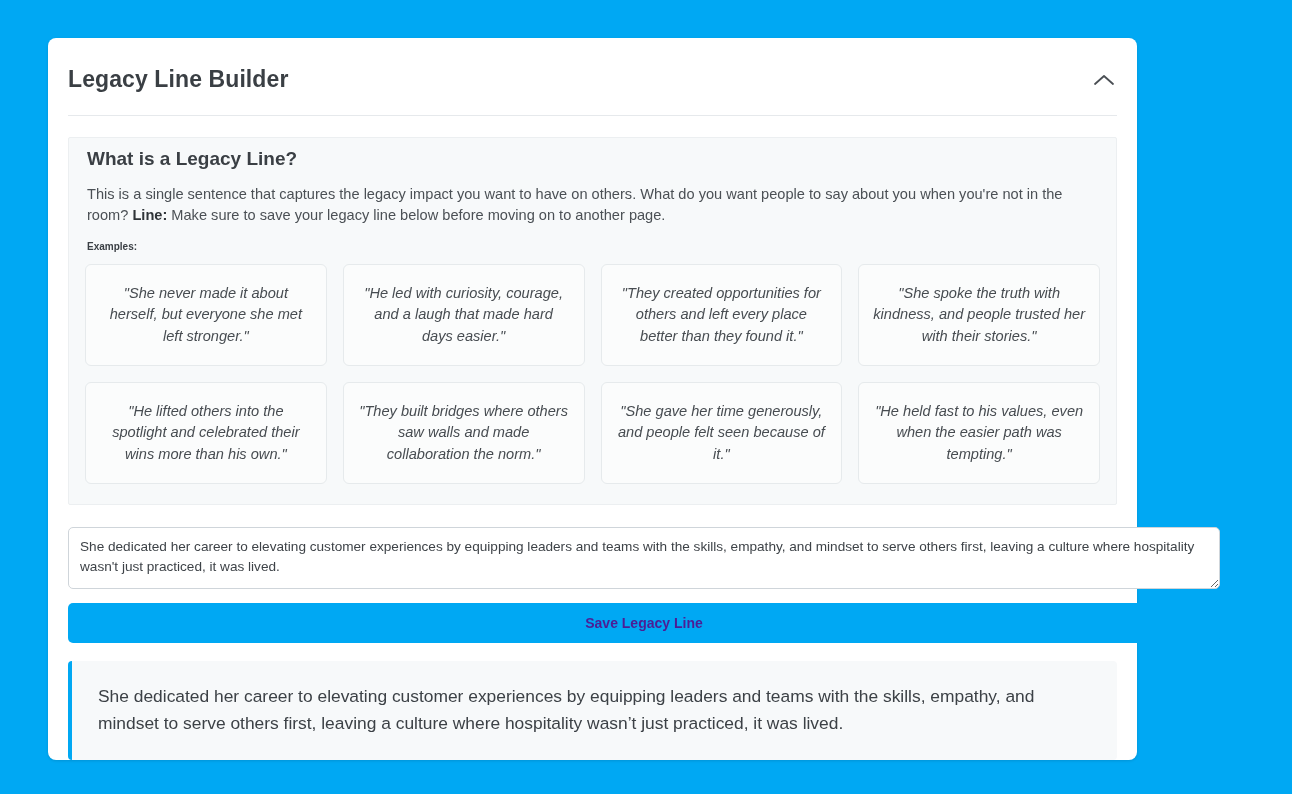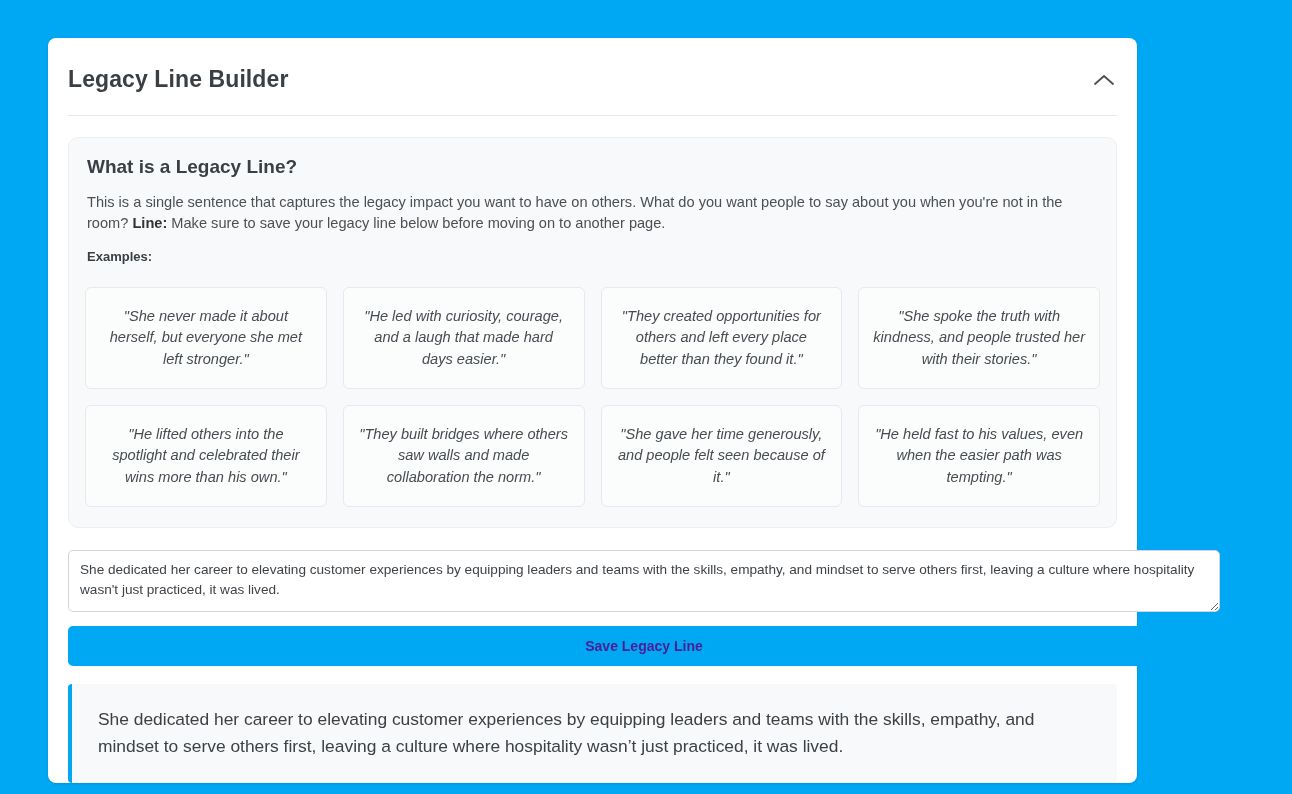--- a/index.html
+++ b/index.html
@@ -47,42 +47,42 @@
     display: flex;
     align-items: center;
     justify-content: center;
     cursor: pointer;
     color: #4a4f54;
   }
   .info-panel {
     margin-top: 21px;
     background: #f7f9fa;
     border: 1px solid #eceff1;
-    border-radius: 10px;
-    padding: 18px 16px 20px 16px;
+    border-radius: 2px;
+    padding: 10px 16px 20px 16px;
   }
   .info-title {
     font-size: 19px;
     font-weight: bold;
     color: #3a3f44;
     margin: 0 0 14px 2px;
   }
   .info-body {
     font-size: 14.6px;
     line-height: 1.42;
     color: #4b5055;
     margin: 0 0 16px 2px;
     max-width: 1105px;
   }
   .info-body b { color: #2f3438; }
   .examples-label {
-    font-size: 13px;
+    font-size: 10px;
     font-weight: bold;
     color: #3a3f44;
-    margin: 0 0 23px 2px;
+    margin: 0 0 12px 2px;
   }
   .examples-grid {
     display: grid;
     grid-template-columns: repeat(4, 1fr);
     gap: 16px;
   }
   .example {
     background: #fbfcfc;
     border: 1px solid #e6eaec;
     border-radius: 6px;

